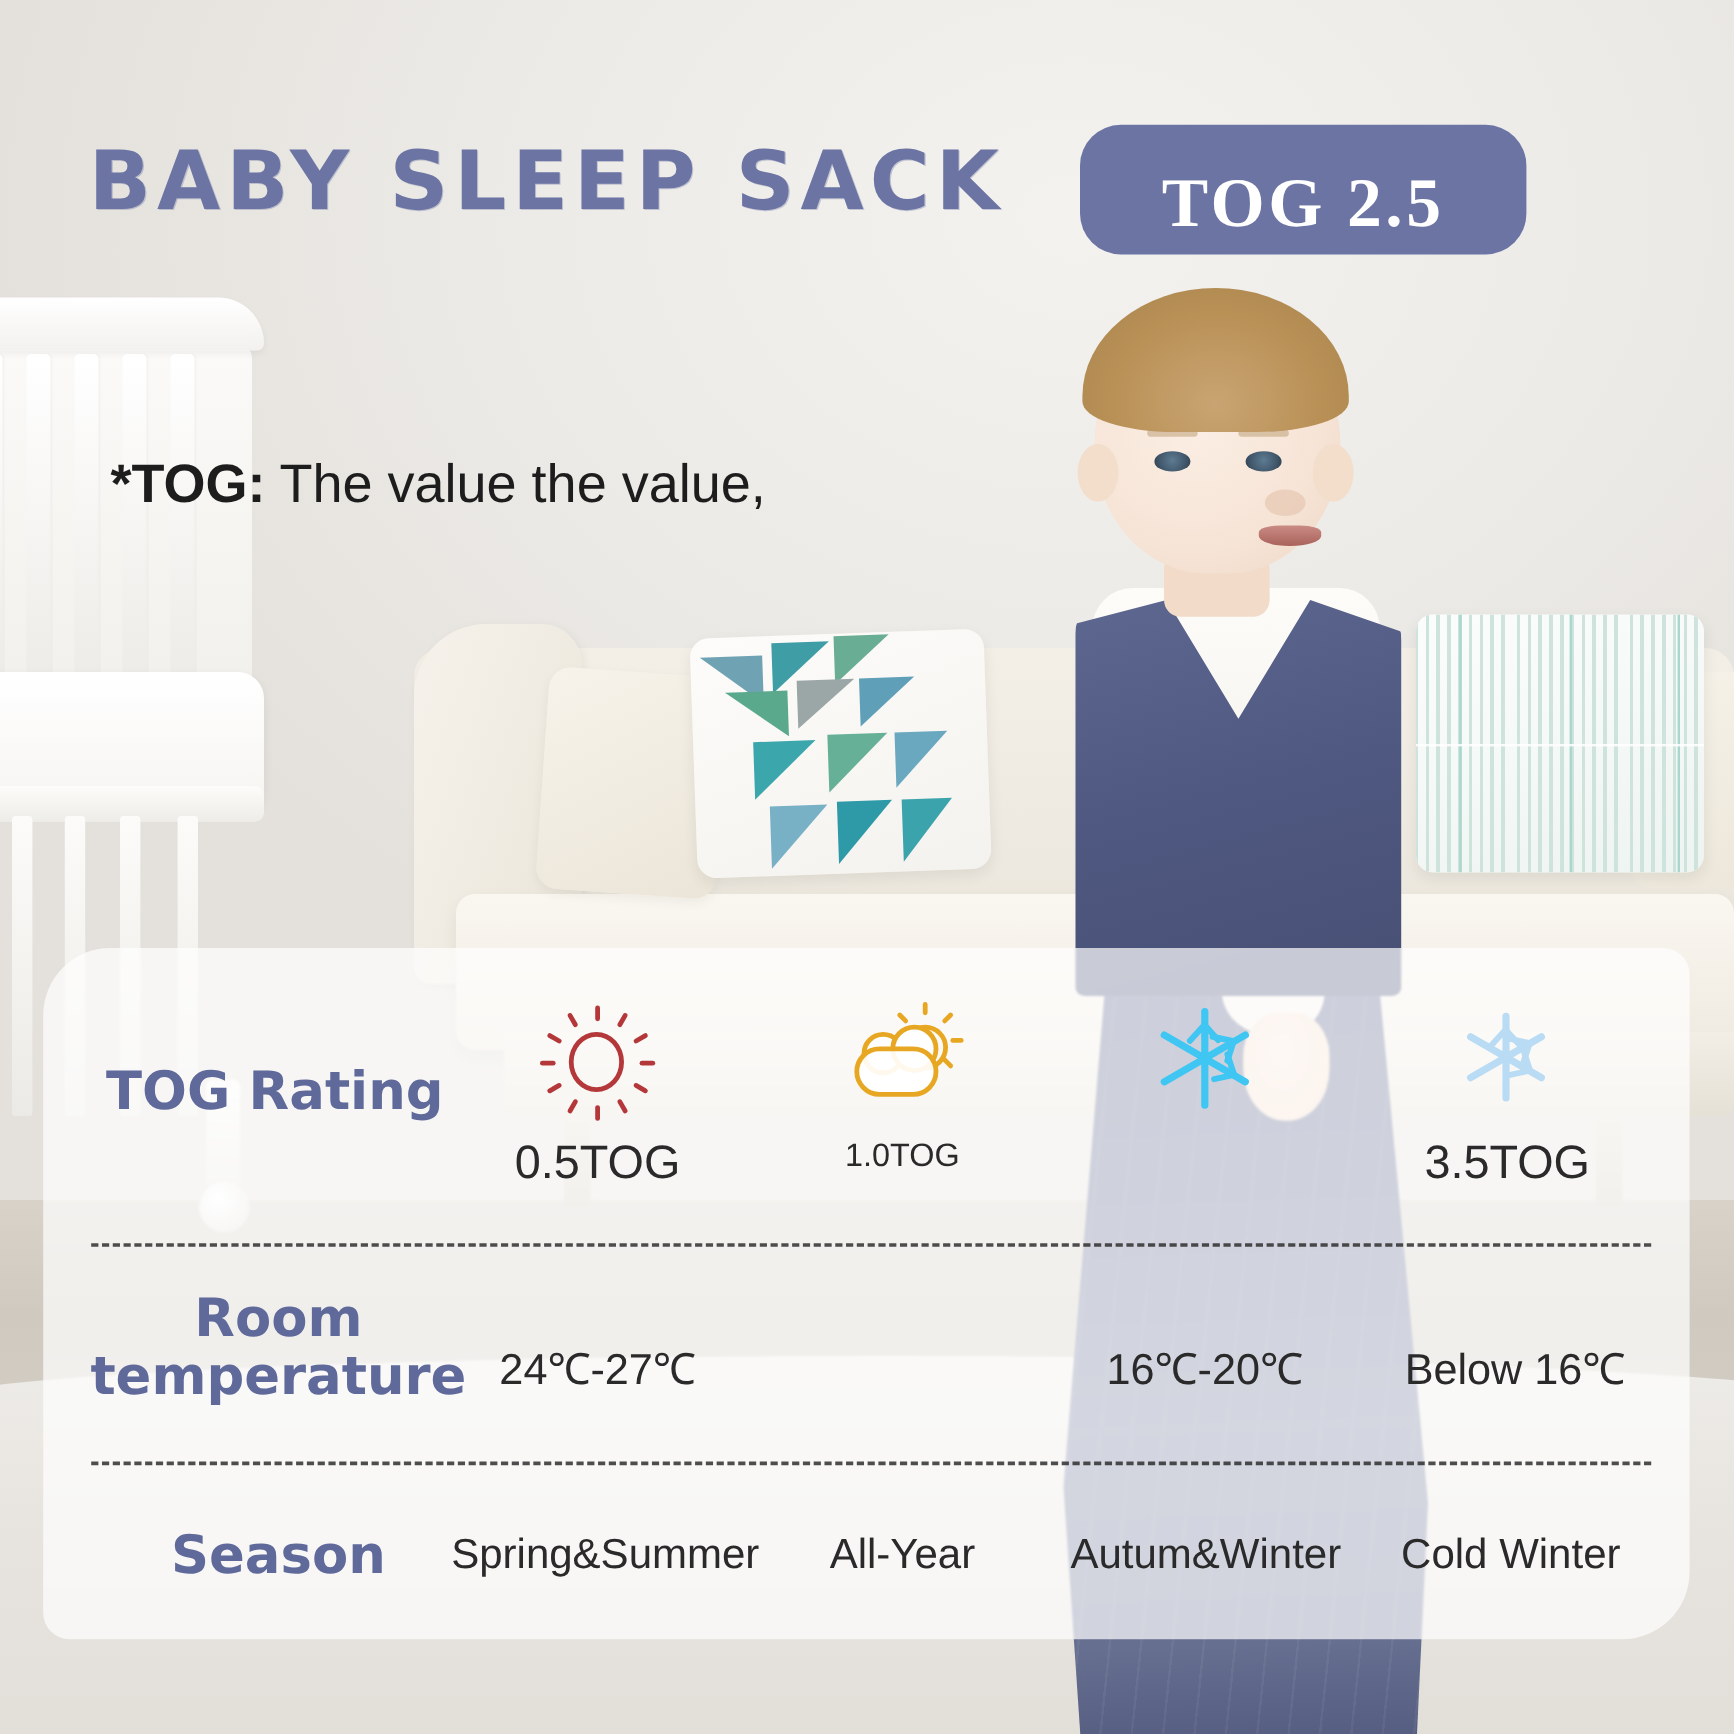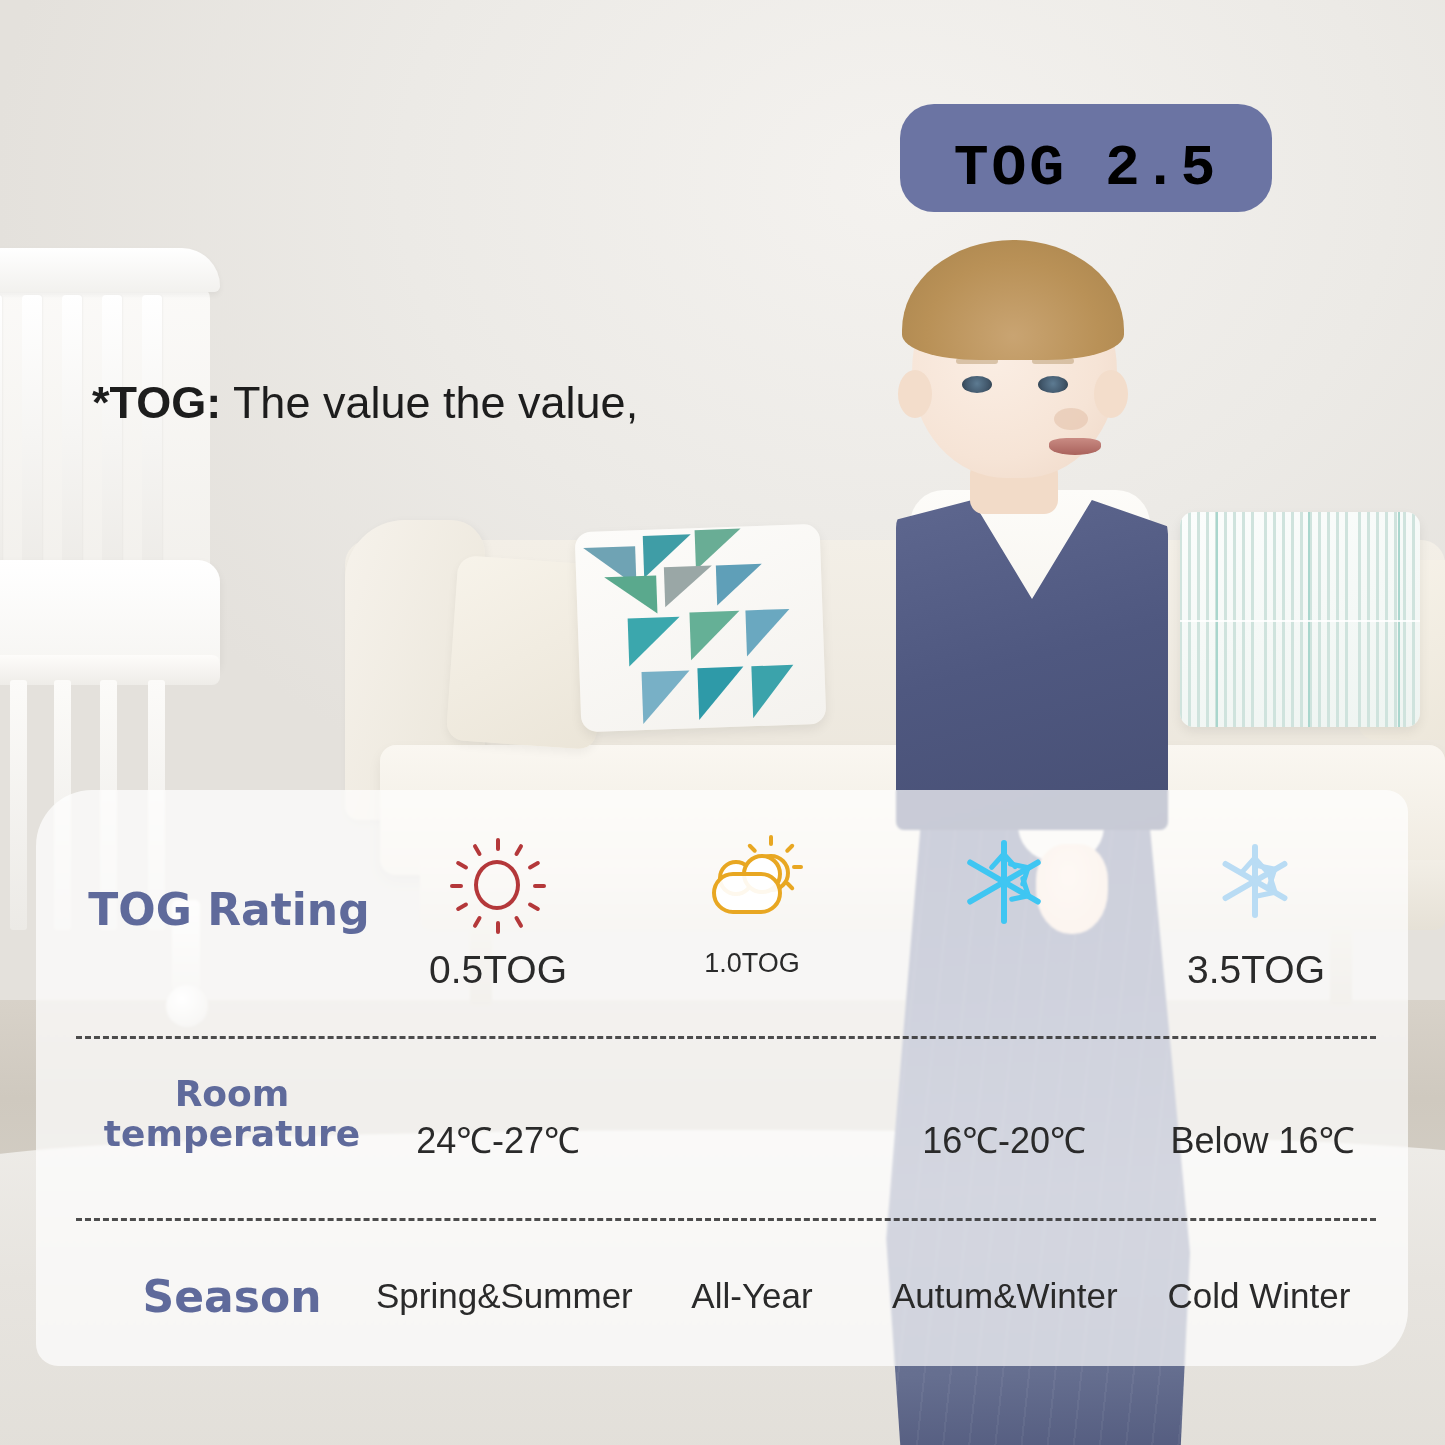--- a/index.html
+++ b/index.html
@@ -236,22 +236,22 @@
   }
 
   .badge {
     position: absolute; left: 900px; top: 104px;
     width: 372px; height: 108px;
     background: #6b74a3;
     border-radius: 34px;
     display: flex; align-items: center; justify-content: center;
   }
   .badge-text {
-    color: #000000; font-size: 58px; font-weight: 800; letter-spacing: 3px;
-    font-family: Liberation Mono, monospace;
+    color: #ffffff; font-size: 58px; font-weight: 800; letter-spacing: 3px;
+    font-family: Liberation Serif, serif;
     margin-top: 20px;
   }
 
   .subtitle {
     position: absolute; left: 92px; top: 368px;
     width: 760px;
     font-size: 45px; line-height: 1.55;
     color: #1d1d1d;
     font-family: "Liberation Sans", sans-serif;
   }
@@ -419,20 +419,21 @@
         <div class="eye" style="left:50px;"></div>
         <div class="eye" style="left:126px;"></div>
         <div class="nose"></div>
         <div class="mouth"></div>
       </div>
       <div class="baby-hair"></div>
     </div>
   </div>
 
   <div class="header">
+    <div class="title">BABY SLEEP SACK</div>
 
     <div class="badge">
       <span class="badge-text">TOG 2.5</span>
     </div>
   </div>
 
   <div class="subtitle">
     <b>*TOG:</b><span> The value the value,</span><br>
   </div>
 
@@ -485,21 +486,21 @@
         <div class="flake-arm" style="background:#b9dcf4; transform:rotate(120deg)"></div>
       </div>
     </div>
 
     <div class="cell" style="left:366px; top:158px; width:192px; font-size:39px;">0.5TOG</div>
     <div class="cell" style="left:620px; top:158px; width:192px; font-size:27px;">1.0TOG</div>
     <div class="cell" style="left:1124px; top:158px; width:192px; font-size:39px;">3.5TOG</div>
 
     <div class="divider" style="top:246px;"></div>
 
-    <div class="row-label" style="left:28px; top:284px; width:336px; font-size:36px;">
+    <div class="row-label" style="left:28px; top:284px; width:336px; font-size:44px;">
       <span>Room</span><br>
       <span>temperature</span>
     </div>
 
     <div class="cell" style="left:366px; top:325px; width:192px; font-size:36px;">24℃-27℃</div>
     <div class="cell" style="left:872px; top:325px; width:192px; font-size:36px;">16℃-20℃</div>
     <div class="cell" style="left:1124px; top:325px; width:205px; font-size:36px;">Below 16℃</div>
 
     <div class="divider" style="top:428px;"></div>
 

